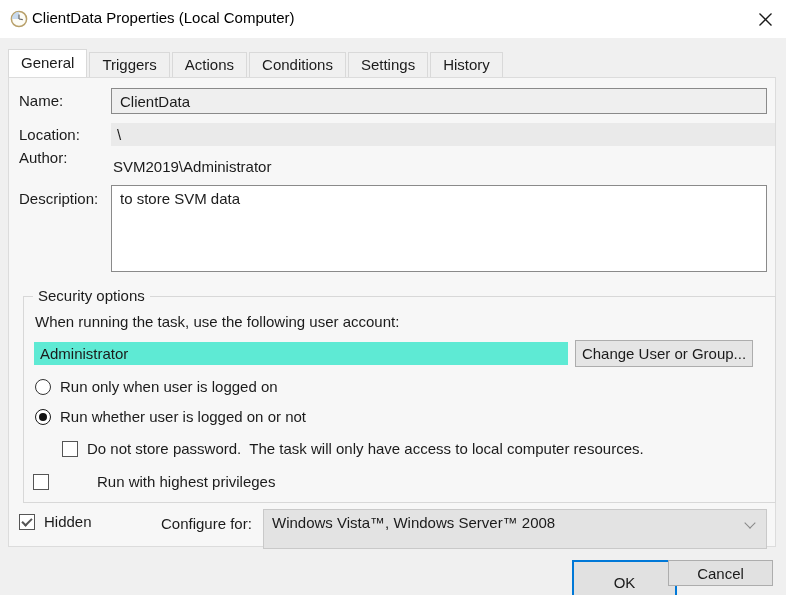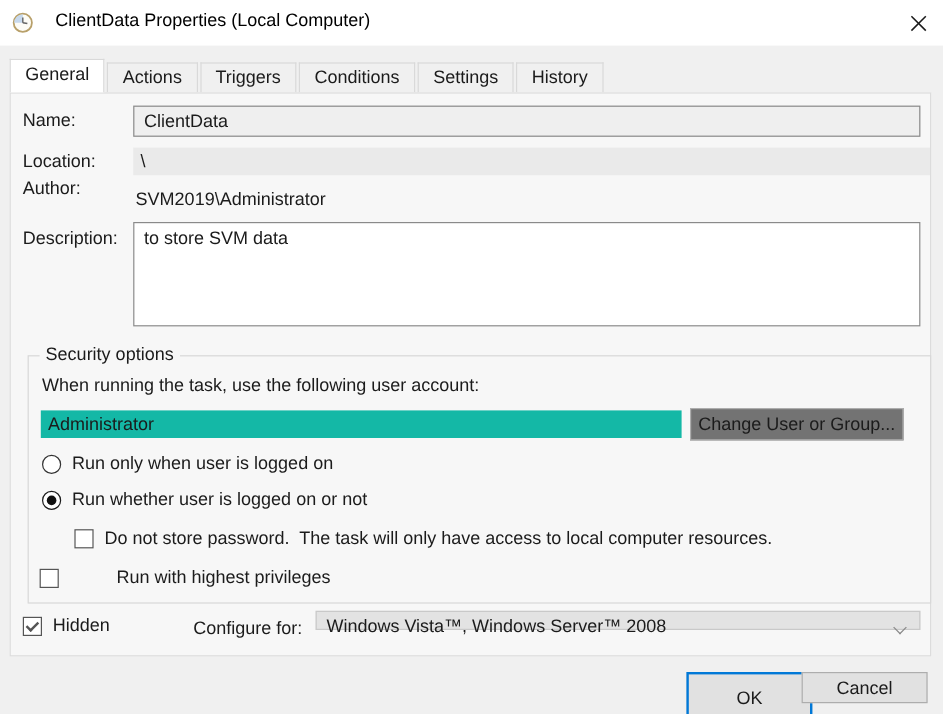--- a/index.html
+++ b/index.html
@@ -2,21 +2,21 @@
 <html><head>
 <meta charset="utf-8">
 <style>
   html,body{margin:0;padding:0;}
   body{font-family:"Liberation Sans", sans-serif; font-size:15px; color:#1b1b1b; background:#fff;}
   .dialog{position:relative; width:786px; height:595px; background:#f0f0f0; overflow:hidden;}
 
   
   .titlebar{position:absolute; left:0; top:0; width:786px; height:38px; background:#ffffff;}
   .app-icon{position:absolute; left:10px; top:10px; width:18px; height:18px;}
-  .win-title{position:absolute; left:46px; top:9px; font-size:15px; color:#000;}
+  .win-title{position:absolute; left:32px; top:9px; font-size:15px; color:#000;}
   .close-btn{position:absolute; left:744px; top:2px; width:42px; height:34px; display:flex; align-items:center; justify-content:center; cursor:default;}
 
   
   .tabstrip{position:absolute; left:8px; top:51px; height:26px; display:flex; align-items:flex-end;}
   .tab{height:24px; line-height:24px; padding:0 12px; background:#f0f0f0; border:1px solid #d9d9d9; border-bottom:none; margin-right:2px; font-size:15px; position:relative; z-index:1;}
   .tab.active{height:27px; line-height:26px; background:#ffffff; z-index:3; border-color:#d9d9d9;}
 
   
   .page{position:absolute; left:8px; top:77px; width:768px; height:470px; background:#f7f7f7; border:1px solid #dcdcdc; box-sizing:border-box; z-index:2;}
 
@@ -25,34 +25,34 @@
 
   .name-input{left:102px; top:10px; width:656px; height:26px; background:#efefef; border:1px solid #8a8a8a; padding:0 8px;}
   .loc-strip{left:102px; top:45px; width:664px; height:23px; background:#eaeaea; border:none; line-height:23px; padding:0 6px;}
   .author-val{left:104px; top:80px;}
   .desc-box{left:102px; top:107px; width:656px; height:87px; background:#ffffff; border:1px solid #8a8a8a; padding:4px 8px; resize:none; overflow:hidden;}
 
   
   .groupbox{position:absolute; left:14px; top:218px; width:753px; height:207px; border:1px solid #d8d8d8; box-sizing:border-box;}
   .legend{position:absolute; left:9px; top:-10px; background:#f7f7f7; padding:0 5px; font-size:15px;}
   .hint{position:absolute; left:11px; top:16px;}
-  .account-field{left:10px; top:45px; width:534px; height:23px; background:#14b8a6; line-height:23px; padding:0 6px;}
-  .btn{position:absolute; box-sizing:border-box; background:#737373; border:1px solid #adadad; font-size:15px; display:flex; align-items:center; justify-content:center; cursor:default;}
+  .account-field{left:10px; top:45px; width:534px; height:23px; background:#5eead4; line-height:23px; padding:0 6px;}
+  .btn{position:absolute; box-sizing:border-box; background:#e5e5e5; border:1px solid #adadad; font-size:15px; display:flex; align-items:center; justify-content:center; cursor:default;}
   .change-btn{left:551px; top:43px; width:178px; height:27px;}
 
   .ctl-row{position:absolute; display:flex; align-items:center; gap:9px;}
   .radio{width:14px; height:14px; border:1px solid #333; border-radius:50%; background:#fff; flex:0 0 auto; position:relative;}
   .radio.selected{border-color:#1a1a1a;}
   .radio.selected::after{content:""; position:absolute; left:3px; top:3px; width:8px; height:8px; background:#111; border-radius:50%;}
   .checkbox{width:14px; height:14px; border:1px solid #555; background:#fff; flex:0 0 auto; position:relative;}
   .checkbox.checked::after{content:""; position:absolute; left:2px; top:3px; width:8px; height:4px; border-left:2px solid #555; border-bottom:2px solid #555; transform:rotate(-45deg);}
   .pre{white-space:pre-wrap;}
 
   
-  .combo{left:254px; top:431px; width:504px; height:16px; background:#e3e3e3; border:1px solid #c9c9c9; line-height:26px; padding:0 8px; cursor:default;}
+  .combo{left:254px; top:431px; width:504px; height:40px; background:#e3e3e3; border:1px solid #c9c9c9; line-height:26px; padding:0 8px; cursor:default;}
   .combo .chev{position:absolute; right:12px; top:9px; width:7px; height:7px; border-right:1.4px solid #888; border-bottom:1.4px solid #888; transform:rotate(45deg);}
 
   
   .ok-btn{left:545px; top:560px; width:105px; height:44px; background:#e1e1e1; border:2px solid #0078d7;margin-left:27px;}
   .cancel-btn{left:668px; top:560px; width:105px; height:26px; background:#e1e1e1;}
 </style>
 </head>
 <body>
 
 <div class="dialog">
@@ -70,22 +70,22 @@
     <span class="close-btn">
       <svg width="15" height="15" viewBox="0 0 15 15">
         <line x1="1.5" y1="1.5" x2="13.5" y2="13.5" stroke="#1a1a1a" stroke-width="1.3"></line>
         <line x1="13.5" y1="1.5" x2="1.5" y2="13.5" stroke="#1a1a1a" stroke-width="1.3"></line>
       </svg>
     </span>
   </div>
 
   <div class="tabstrip">
     <span class="tab active">General</span>
+    <span class="tab">Triggers</span>
     <span class="tab">Actions</span>
-    <span class="tab">Triggers</span>
     <span class="tab">Conditions</span>
     <span class="tab">Settings</span>
     <span class="tab">History</span>
   </div>
 
   <div class="page">
 
     <span class="lbl" style="left:10px; top:14px;">Name:</span>
     <input class="field name-input" value="ClientData" style="">
 

